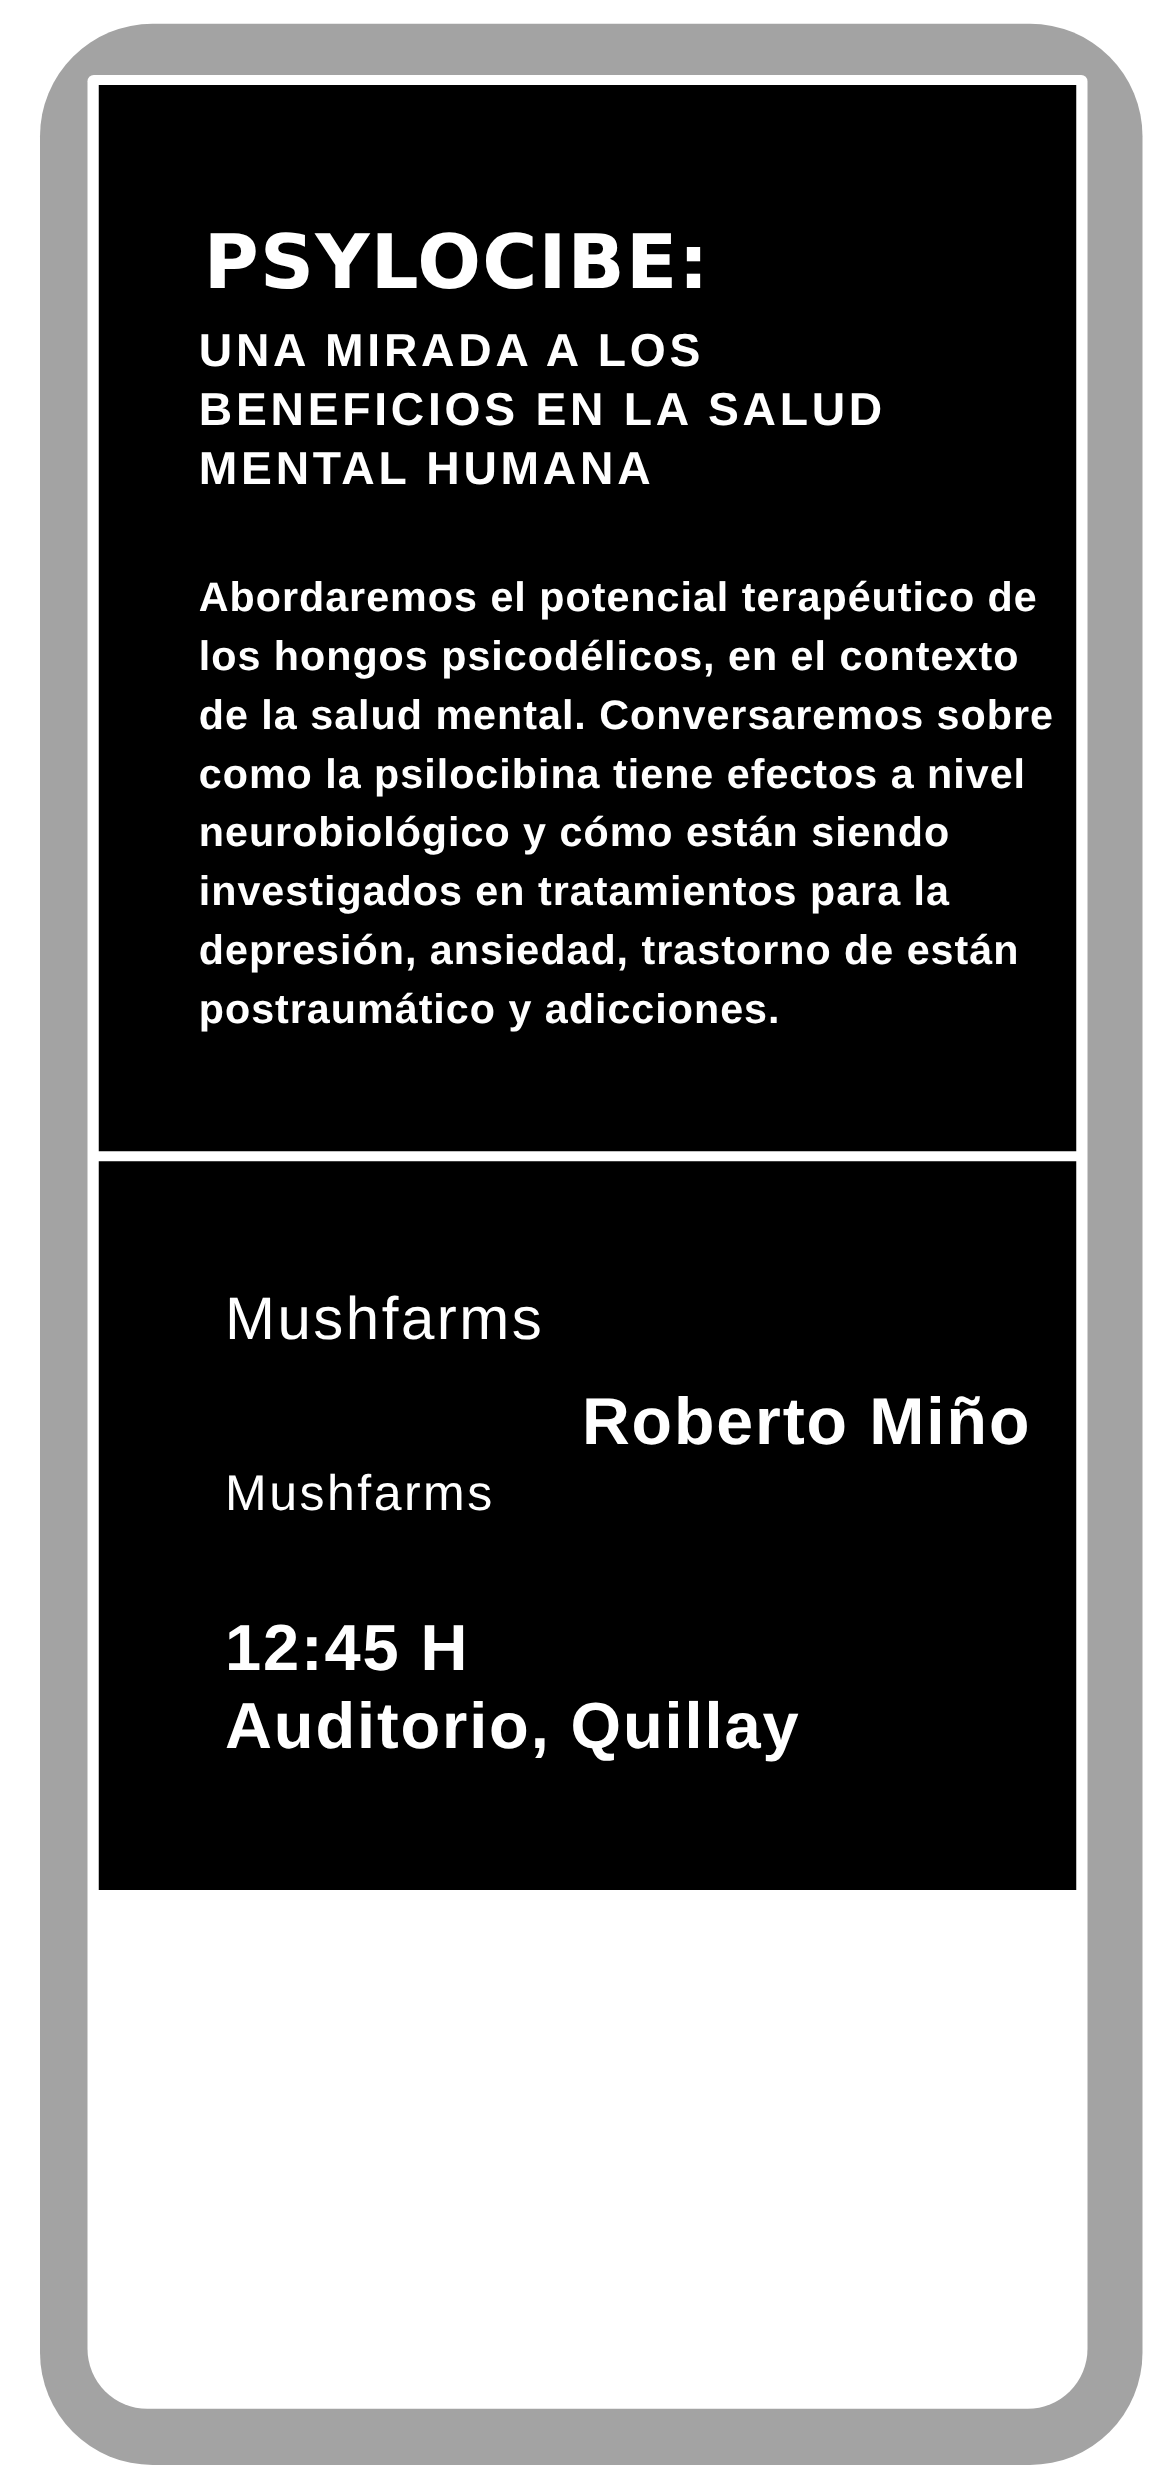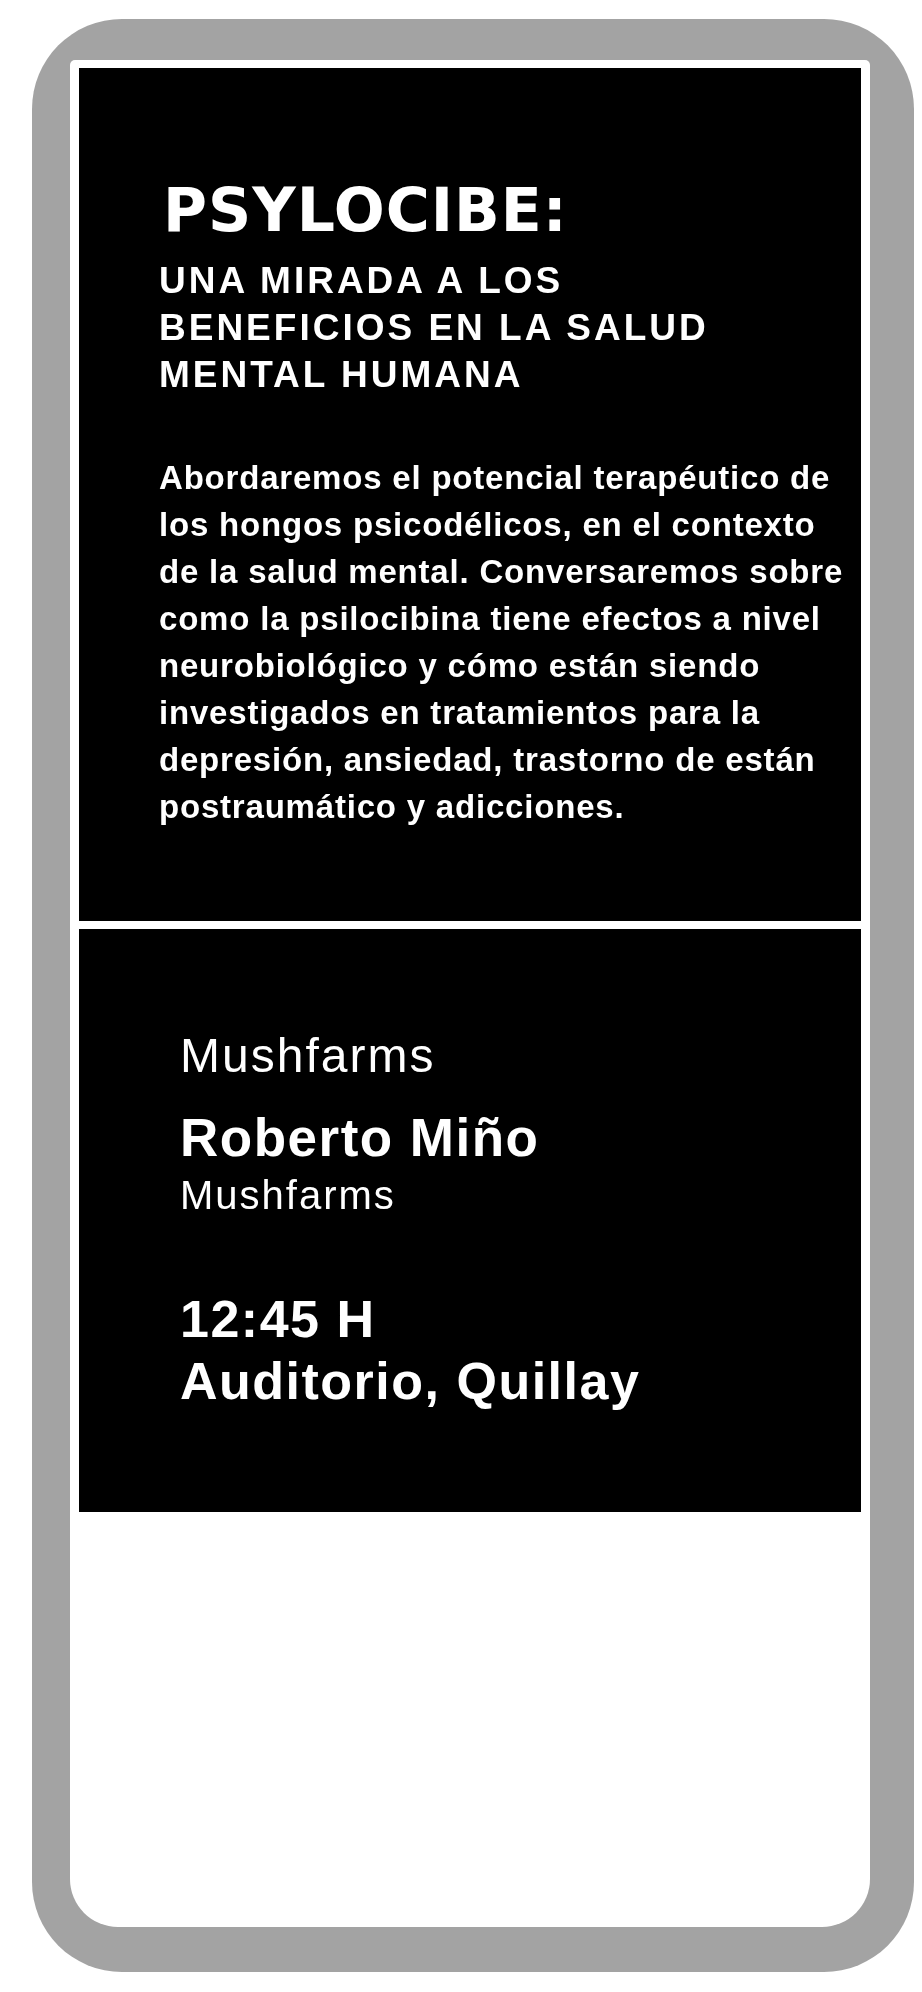--- a/index.html
+++ b/index.html
@@ -81,20 +81,21 @@
     letter-spacing: 2px;
     white-space: nowrap;
   }
   .speaker-name {
     margin-top: 22px;
     font-weight: bold;
     font-size: 53px;
     line-height: 62px;
     letter-spacing: 1.5px;
     white-space: nowrap;
+    text-align: right;
   }
   .speaker-org {
     font-size: 40px;
     line-height: 52px;
     letter-spacing: 2px;
     white-space: nowrap;
   }
   .schedule {
     margin-top: 67px;
     font-weight: bold;

